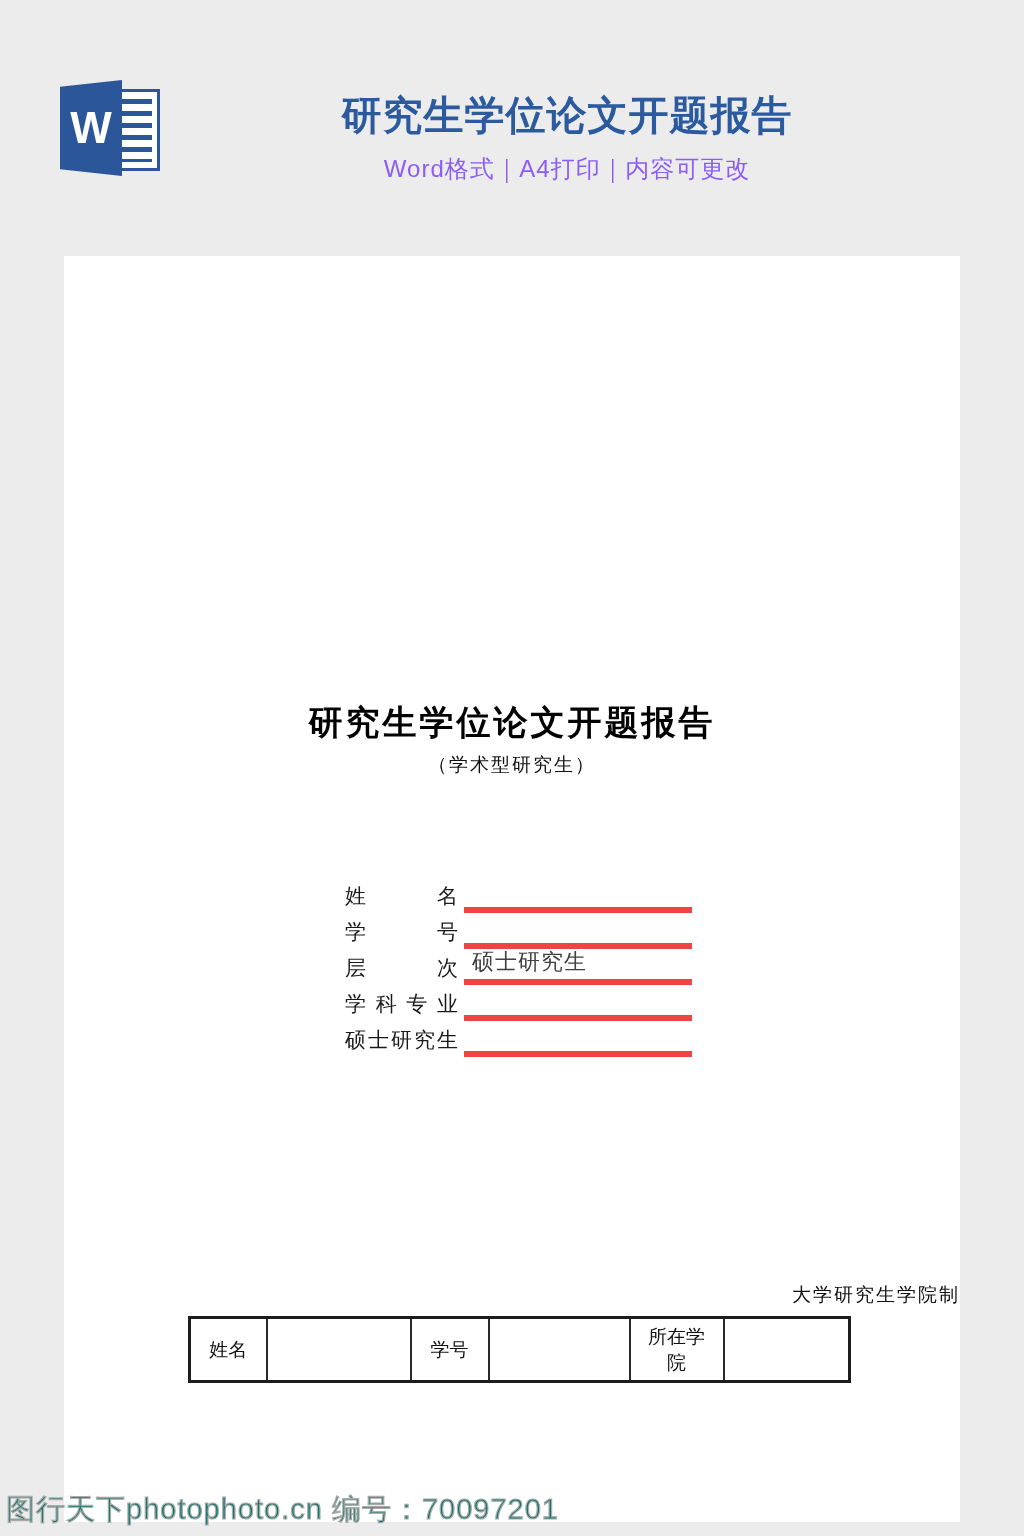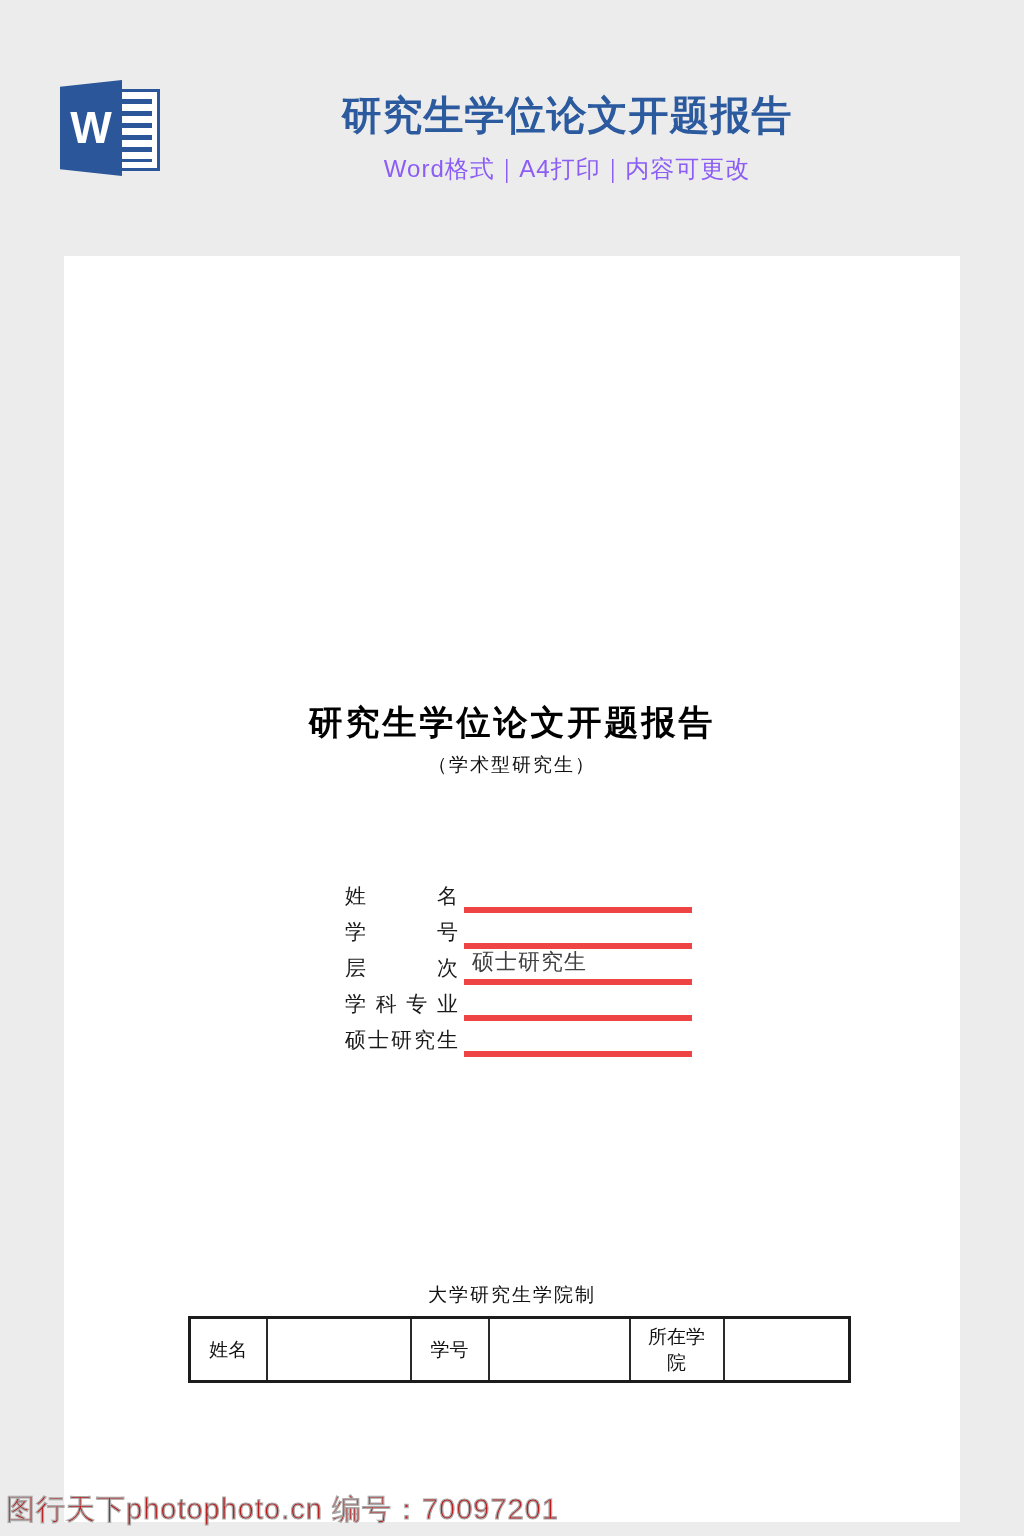--- a/index.html
+++ b/index.html
@@ -157,21 +157,21 @@
     color: #404040;
     white-space: nowrap;
   }
 
   .issuer {
     position: absolute;
     left: 0;
     right: 0;
     top: 1026px;
     margin: 0;
-    text-align: center;
+    text-align: right;
     font-size: 19px;
     letter-spacing: 2px;
     color: #111111;
   }
 
   
   .info-table {
     position: absolute;
     left: 124px;
     top: 1060px;
@@ -199,21 +199,21 @@
   .col-c5 { width: 94px; }
   .col-c6 { width: 126px; }
 
   
   .watermark {
     position: absolute;
     left: 6px;
     top: 1490px;
     font-size: 29px;
     letter-spacing: 1px;
-    color: #b91c1c;
+    color: #0f766e;
     -webkit-text-stroke: 1.2px #ababab;
     font-family: "Liberation Sans", sans-serif;
     white-space: nowrap;
   }
 </style>
 </head>
 <body>
 
 <div class="canvas">
 

